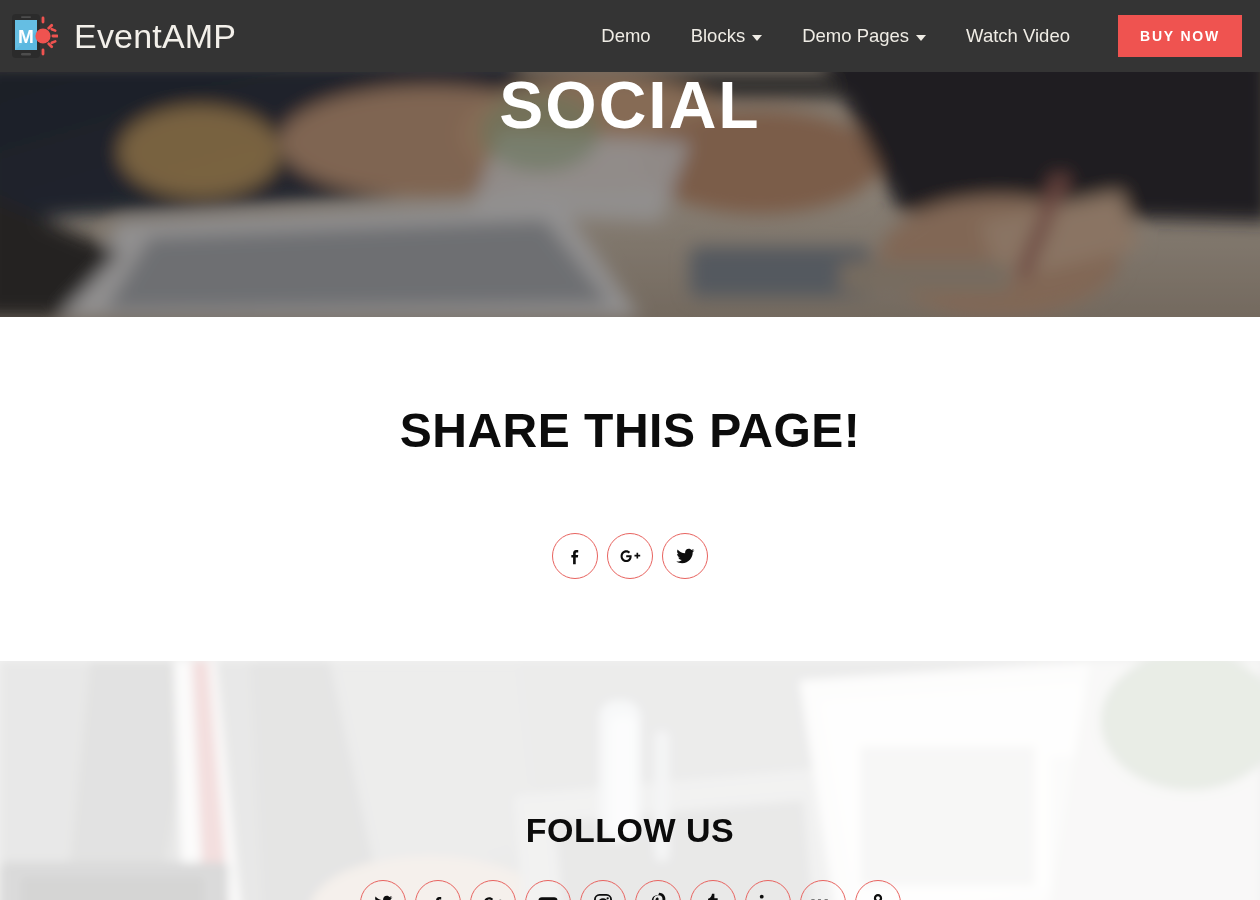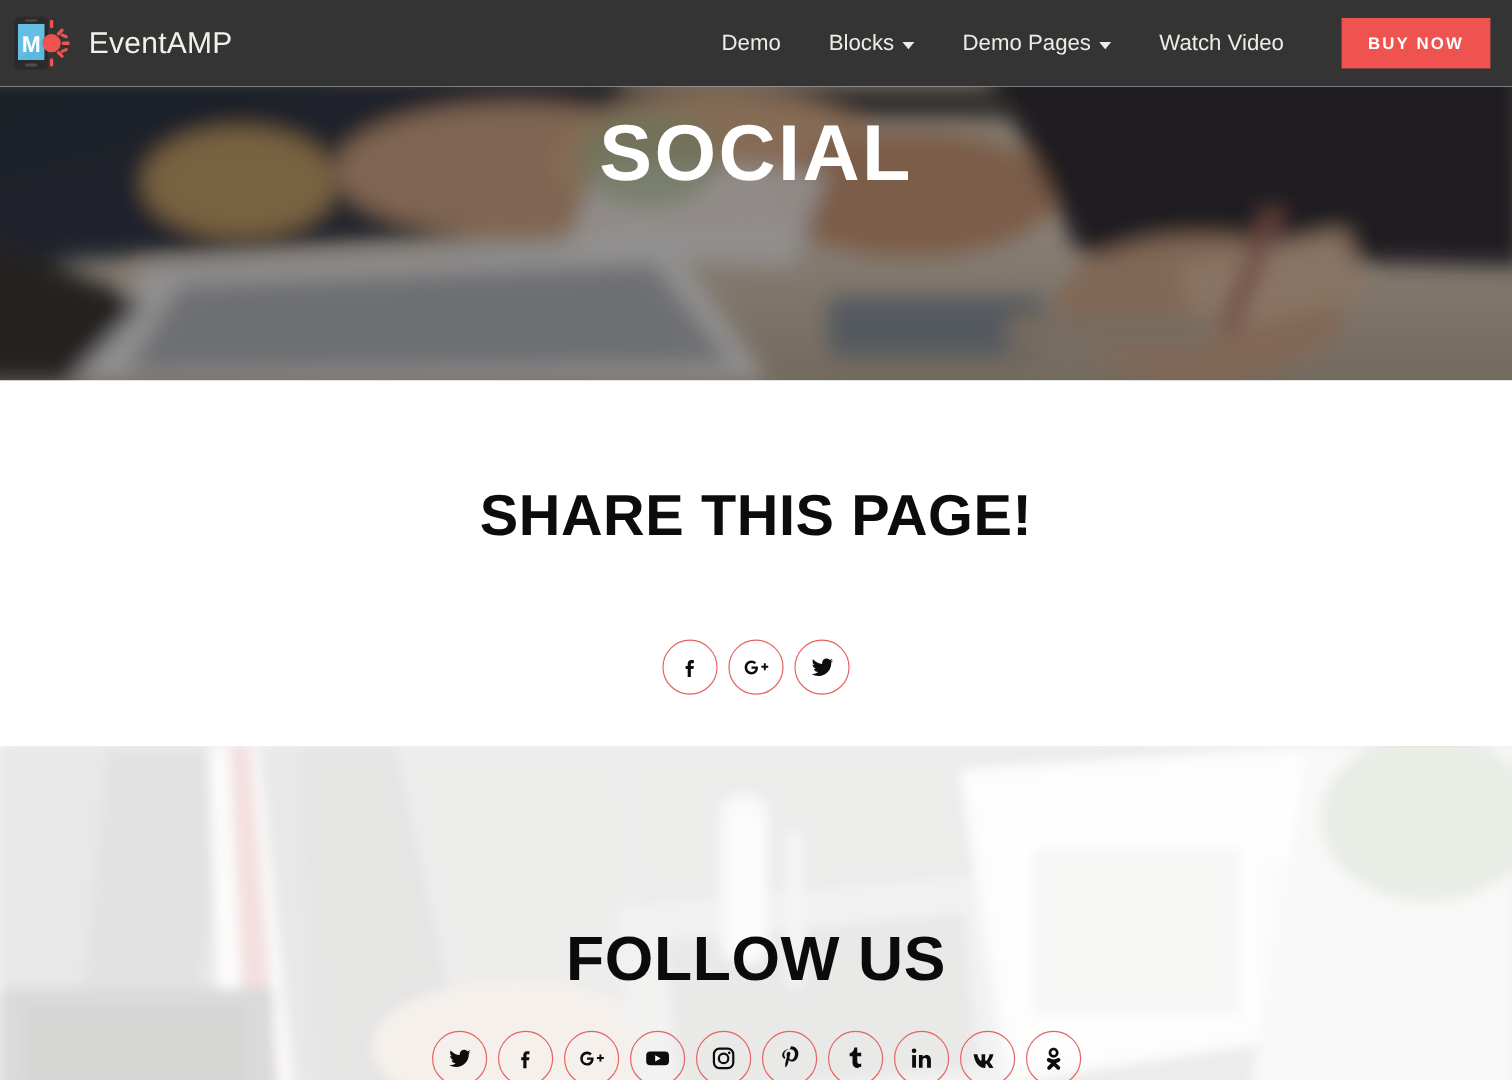--- a/index.html
+++ b/index.html
@@ -21,21 +21,21 @@
     justify-content:space-between;
     padding:0 18px 0 10px;
     z-index:30;
   }
   .brand{display:flex;align-items:center;gap:16px;}
   .logo-mark{
     width:48px;height:50px;position:relative;flex:none;
   }
   .brand-name{
     color:#f3f0ea;
-    font-size:25px;
+    font-size:34px;
     font-weight:400;
     letter-spacing:.2px;
     white-space:nowrap;
   }
 
   .nav-links{display:flex;align-items:center;gap:0;}
   .nav-item{
     color:#efece5;
     font-size:18.5px;
     font-weight:400;
@@ -82,28 +82,27 @@
     position:absolute;inset:0;
     background:rgba(28,24,22,0.42);
   }
   .hero-title{
     position:relative;
     z-index:3;
     color:#ffffff;
     font-size:66px;
     font-weight:700;
     letter-spacing:2px;
-    margin-top:22px;
     line-height:1;
   }
 
   
   .share-section{
     background:#ffffff;
-    height:305px;
+    height:344px;
     display:flex;
     flex-direction:column;
     align-items:center;
     justify-content:flex-start;
     padding-top:90px;
     gap:42px;
   }
   .share-title{
     font-size:48px;
     font-weight:700;
@@ -134,21 +133,21 @@
     flex-direction:column;
     align-items:center;
   }
   .follow-photo{position:absolute;inset:0;overflow:hidden;}
   .follow-wash{
     position:absolute;inset:0;
     background:rgba(255,255,255,0.80);
   }
   .follow-title{
     position:relative;z-index:3;
-    font-size:52px;
+    font-size:34px;
     font-weight:700;
     color:#0b0b0b;
     letter-spacing:.5px;
     margin-top:152px;
     line-height:1;
   }
   .follow-icons{
     position:relative;z-index:3;
     margin-top:33px;
     gap:9px;

